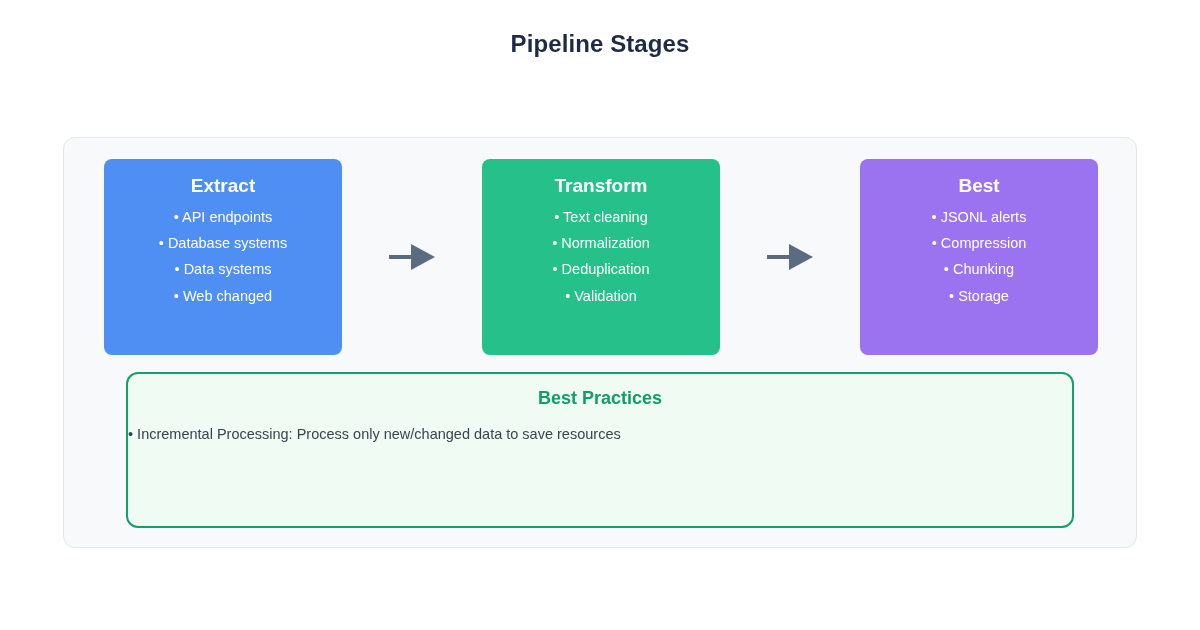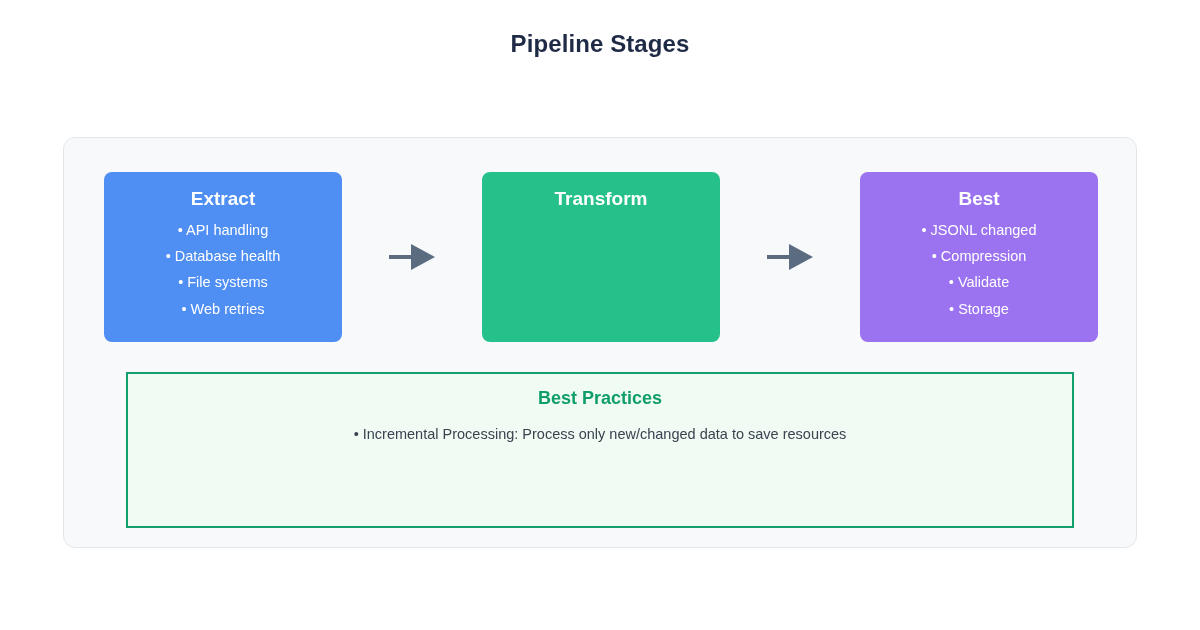--- a/index.html
+++ b/index.html
@@ -51,21 +51,21 @@
     width: 994px;
     height: 170px;
     display: flex;
     flex-direction: row;
     align-items: center;
     justify-content: space-between;
   }
 
   .stage-box {
     width: 238px;
-    height: 170px;
+    height: 196px;
     box-sizing: border-box;
     border-radius: 8px;
     padding: 16px 10px 12px 10px;
     display: flex;
     flex-direction: column;
     align-items: center;
     color: #ffffff;
   }
 
   .stage-title {
@@ -119,35 +119,35 @@
 
   .practices-box {
     position: absolute;
     left: 62px;
     top: 234px;
     width: 948px;
     height: 156px;
     box-sizing: border-box;
     background: #f0fbf4;
     border: 2px solid #14a06d;
-    border-radius: 0;
+    border-radius: 12px;
     padding-top: 14px;
   }
 
   .practices-title {
     font-size: 18px;
     font-weight: bold;
     color: #0f9d68;
     text-align: center;
     margin-bottom: 18px;
   }
 
   .practices-items {
     display: flex;
-    flex-direction: column;
+    flex-direction: row;
     align-items: center;
     gap: 14px;
   }
 
   .practice-item {
     font-size: 14.5px;
     color: #3b4350;
     text-align: center;
     line-height: 1.05;
     white-space: nowrap;
@@ -160,47 +160,53 @@
 
   <div class="page-title">Pipeline Stages</div>
 
   <div class="diagram-panel">
 
     <div class="stages-row">
 
       <div class="stage-box" style="background:#4f8ef2;">
         <div class="stage-title">Extract</div>
         <div class="stage-items">
-          <div class="stage-item">• API handling</div>
-          <div class="stage-item">• Database health</div>
-          <div class="stage-item">• File systems</div>
-          <div class="stage-item">• Web retries</div>
+          <div class="stage-item">• API endpoints</div>
+          <div class="stage-item">• Database systems</div>
+          <div class="stage-item">• Data systems</div>
+          <div class="stage-item">• Web changed</div>
         </div>
       </div>
 
       <div class="arrow">
         <div class="shaft"></div>
         <div class="head"></div>
       </div>
 
       <div class="stage-box" style="background:#26c08a;">
         <div class="stage-title">Transform</div>
+        <div class="stage-items">
+          <div class="stage-item">• Text cleaning</div>
+          <div class="stage-item">• Normalization</div>
+          <div class="stage-item">• Deduplication</div>
+          <div class="stage-item">• Validation</div>
+        </div>
       </div>
 
       <div class="arrow">
         <div class="shaft"></div>
         <div class="head"></div>
       </div>
 
       <div class="stage-box" style="background:#9b72f0;">
         <div class="stage-title">Best</div>
         <div class="stage-items">
-          <div class="stage-item">• JSONL changed</div>
+          <div class="stage-item">• JSONL alerts</div>
           <div class="stage-item">• Compression</div>
-          <div class="stage-item">• Validate</div>
+          <div class="stage-item">• Chunking</div>
           <div class="stage-item">• Storage</div>
         </div>
       </div>
 
     </div>
 
     <div class="practices-box">
       <div class="practices-title">Best Practices</div>
       <div class="practices-items">
         <div class="practice-item">• Incremental Processing: Process only new/changed data to save resources</div>

